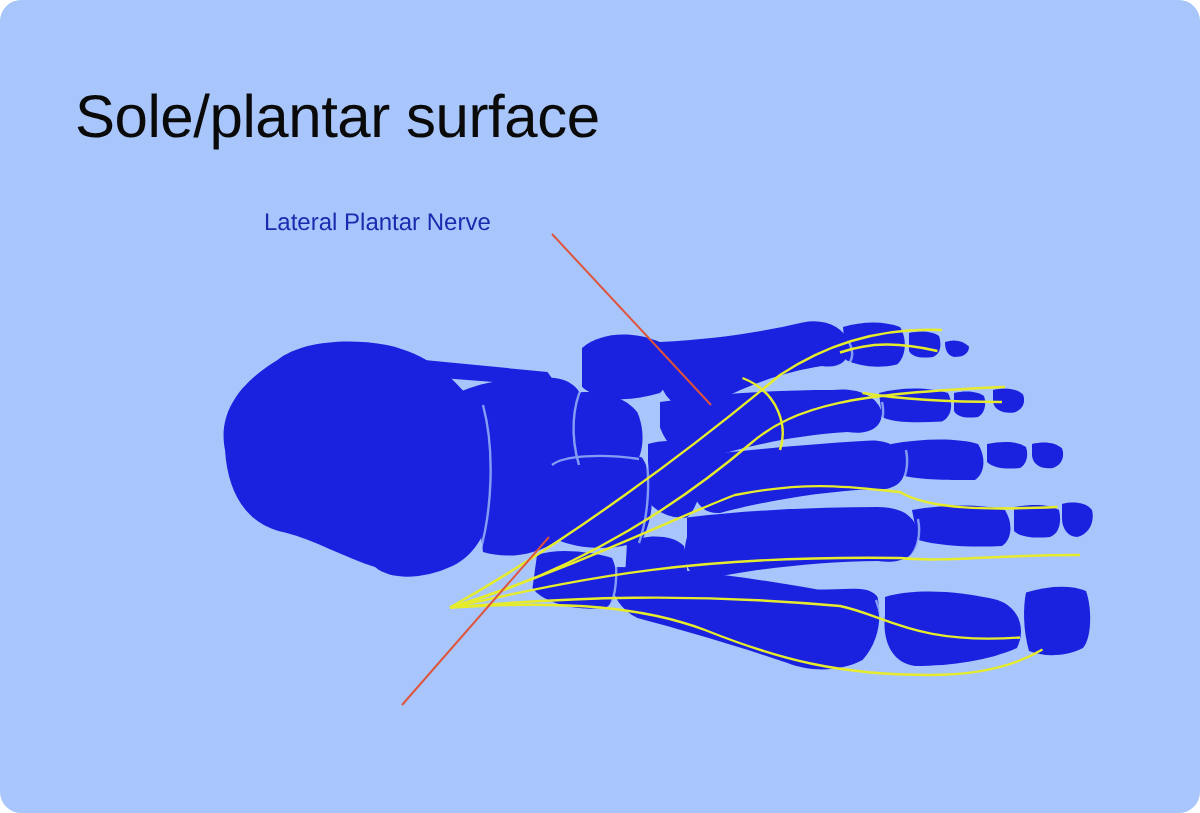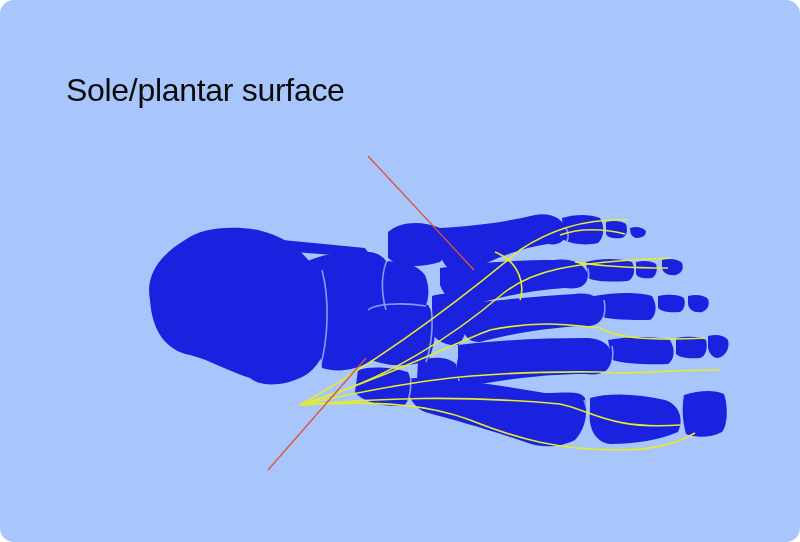--- a/index.html
+++ b/index.html
@@ -2,23 +2,23 @@
 <html><head>
   <meta charset="utf-8">
   <style>
     html, body { margin: 0; padding: 0; background: #ffffff; }
     body { width: 800px; height: 542px; overflow: hidden; }
     .card {
       position: absolute; left: 0; top: 0; width: 800px; height: 542px;
       background: #a8c6fb; border-radius: 14px; overflow: hidden;
     }
     .title {
-      position: absolute; left: 50px; top: 56px; margin: 16px;
+      position: absolute; left: 50px; top: 56px; margin: 0;
       font-family: "Liberation Sans", sans-serif; font-weight: 400;
-      font-size: 32px; color: #0a0a0a; letter-spacing: -0.3px;
+      font-size: 40px; color: #0a0a0a; letter-spacing: -0.3px;
     }
     .label {
       position: absolute; font-family: "Liberation Sans", sans-serif;
       font-size: 16px; color: #1b2bb0;
     }
     .lbl-lat { left: 176px; top: 140px; }
     .lbl-med { left: 74px; top: 458px; }
     svg.diagram { position: absolute; left: 0; top: 0; }
   </style>
 </head>
@@ -93,13 +93,14 @@
       <path d="M560,235 C580,228 600,228 625,234"></path>
       <path d="M575,262 C600,266 630,268 668,268"></path>
     </g>
 
     <g stroke="#e0533a" stroke-width="1.3" fill="none">
       <line x1="368" y1="156" x2="474" y2="270"></line>
       <line x1="268" y1="470" x2="366" y2="358"></line>
     </g>
   </svg>
 
+  <div class="label lbl-lat">Lateral Plantar Nerve</div>
 </div>
 
 </body></html>

